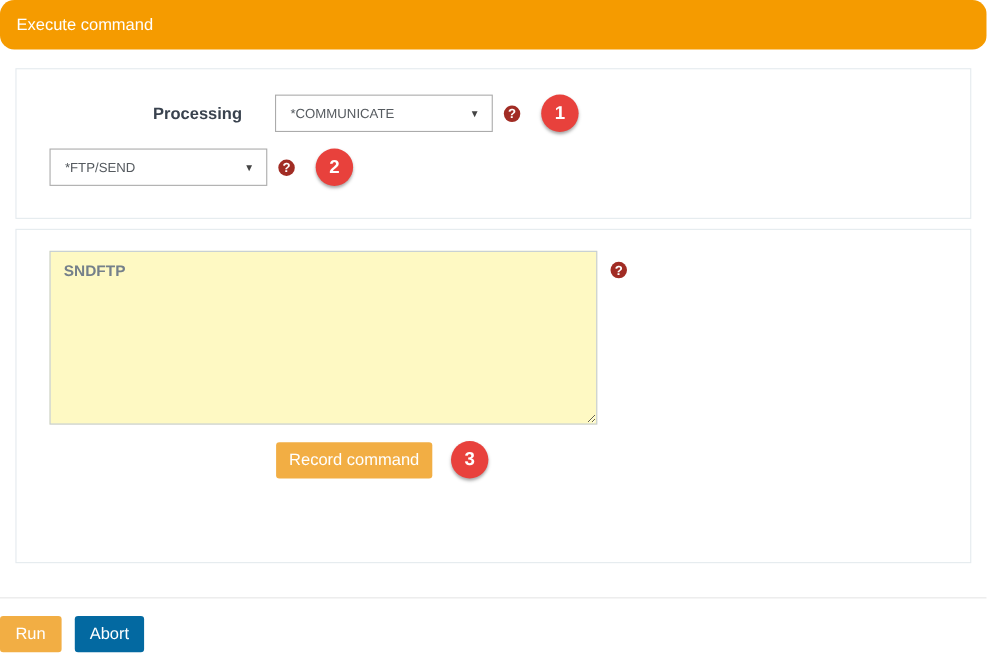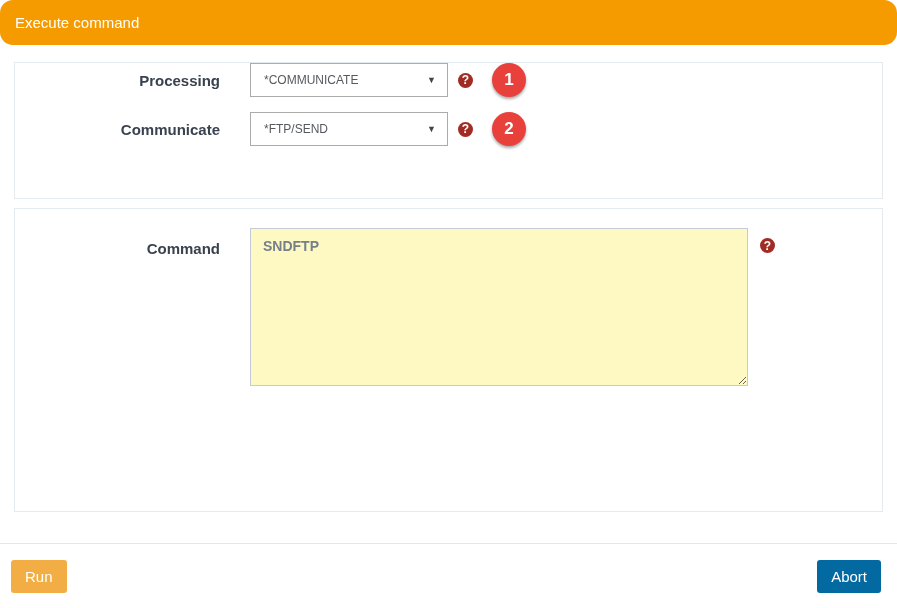--- a/index.html
+++ b/index.html
@@ -22,21 +22,21 @@
     font-size: 15px;
     border-radius: 13px;
   }
 
   
   .panel {
     margin: 0 14px;
     background: #ffffff;
     border: 1px solid #E4EAEE;
   }
-  .panel1 { margin-top: 17px; height: 137px; }
+  .panel1 { margin-top: 17px; height: 137px; padding-top: 23px; }
   .panel2 { margin-top: 9px; height: 304px; padding-top: 19px; }
 
   
   .form-row {
     display: flex;
     align-items: center;
     margin-bottom: 15px;
   }
   .form-label {
     width: 205px;
@@ -134,24 +134,23 @@
   
   .footer {
     position: absolute;
     left: 0; bottom: 0;
     width: 897px;
     height: 65px;
     border-top: 1px solid #E6E6E6;
     background: #ffffff;
     display: flex;
     align-items: center;
-    justify-content: space-between;
+    justify-content: flex-start;
     padding-right: 16px;
     gap: 12px;
-    padding-left: 11px;
   }
   .footer button {
     height: 33px;
     border: none;
     border-radius: 3px;
     color: #ffffff;
     font-family: "Liberation Sans", sans-serif;
     font-size: 15px;
     padding: 0 14px;
     cursor: pointer;
@@ -176,43 +175,45 @@
         <span class="dropdown-value">*COMMUNICATE</span>
         <span class="dropdown-arrow">▼</span>
       </div>
       <span class="help-icon">
           <span>?</span>
         </span>
       <span class="badge">1</span>
     </div>
 
     <div class="form-row">
-      <label class="form-label">Communicate</label>
       <div class="dropdown">
         <span class="dropdown-value">*FTP/SEND</span>
         <span class="dropdown-arrow">▼</span>
       </div>
       <span class="help-icon">
           <span>?</span>
         </span>
       <span class="badge">2</span>
     </div>
 
   </div>
 
   <div class="panel panel2">
 
     <div class="form-row command-row">
-      <label class="form-label">Command</label>
       <textarea class="command-textarea" spellcheck="false" style="">SNDFTP</textarea>
       <span class="help-icon">
           <span>?</span>
         </span>
     </div>
 
+    <div class="button-row">
+      <button class="record-btn">Record command</button>
+      <span class="badge">3</span>
+    </div>
 
   </div>
 
   <div class="footer">
     <button class="run-btn">Run</button>
     <button class="abort-btn">Abort</button>
   </div>
 
 </div>
 

